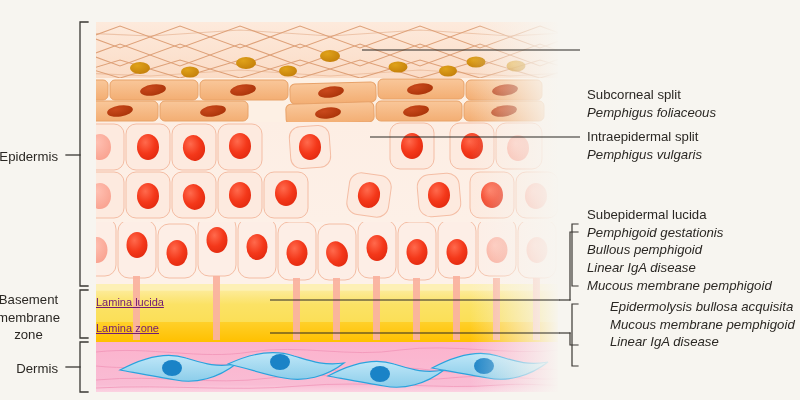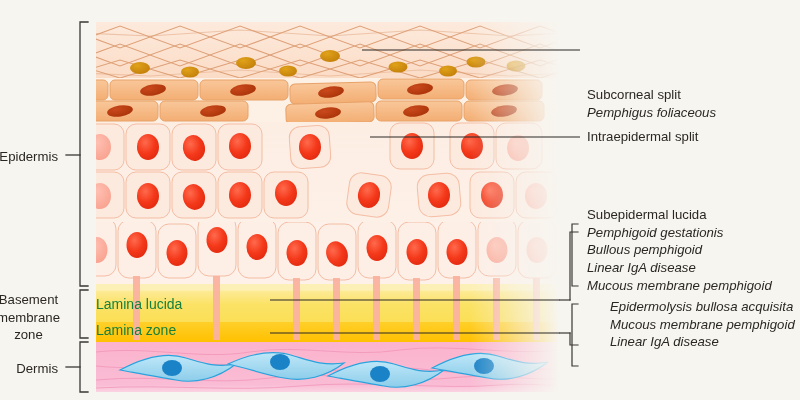--- a/index.html
+++ b/index.html
@@ -37,23 +37,24 @@
     text-align: center;
   }
   .lbl-right {
     font-size: 13.2px;
   }
   .lbl-right .ital, .ital {
     font-style: italic;
   }
   .lamina-lbl {
     position: absolute;
-    font-size: 14px;
-    color: #15803d;
+    font-size: 11px;
+    color: #701a75;
     white-space: nowrap;
+    text-decoration: underline;
   }
   .txtgrp > div { display: block; }
 </style>
 </head>
 <body>
 
 <div id="root">
 
   <svg class="layer" viewBox="0 0 800 400">
     <defs>
@@ -353,20 +354,21 @@
   <div class="lamina-lbl" style="left:96px; top:296px;">Lamina lucida</div>
   <div class="lamina-lbl" style="left:96px; top:322px;">Lamina zone</div>
 
   <div class="lbl lbl-right txtgrp" style="left:587px; top:58px;margin-top:28px;">
     <div>Subcorneal split</div>
     <div class="ital">Pemphigus foliaceous</div>
   </div>
 
   <div class="lbl lbl-right txtgrp" style="left:587px; top:128px;">
     <div>Intraepidermal split</div>
+    <div class="ital">Pemphigus vulgaris</div>
   </div>
 
   <div class="lbl lbl-right txtgrp" style="left:587px; top:206px;">
     <div>Subepidermal lucida</div>
     <div class="ital">Pemphigoid gestationis</div>
     <div class="ital">Bullous pemphigoid</div>
     <div class="ital">Linear IgA disease</div>
     <div class="ital">Mucous membrane pemphigoid</div>
   </div>
 

